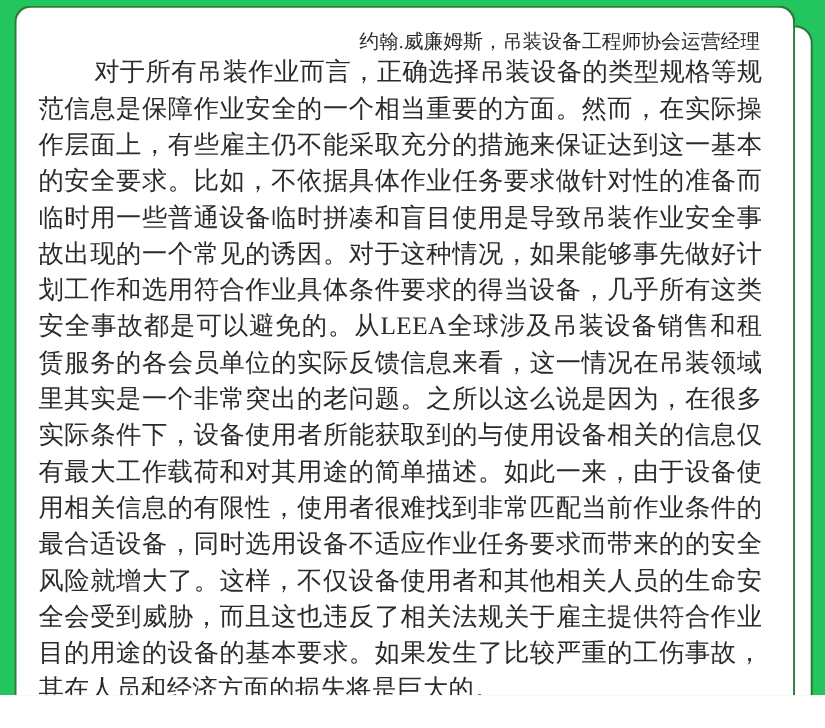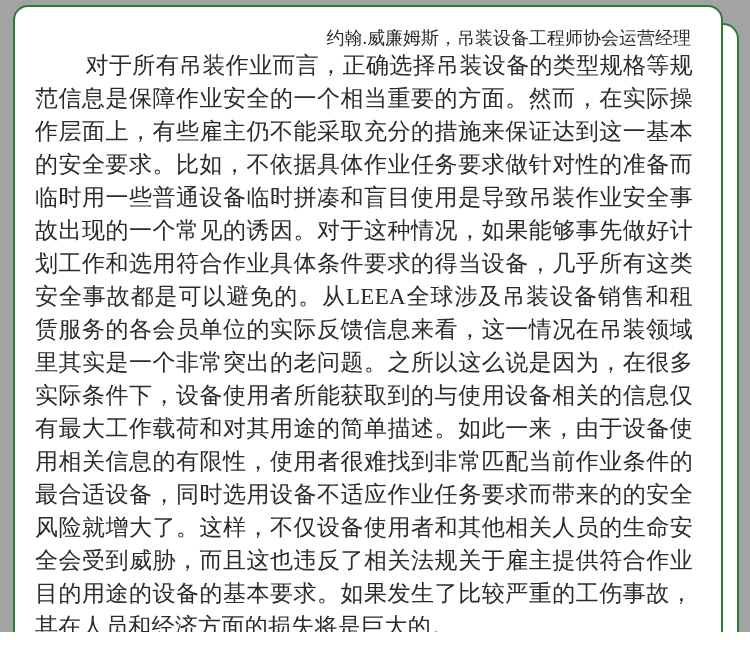--- a/index.html
+++ b/index.html
@@ -5,21 +5,21 @@
   html, body {
     margin: 0;
     padding: 0;
     background: #ffffff;
   }
   .canvas {
     position: relative;
     width: 750px;
     height: 632px;
     overflow: hidden;
-    background: #a3a3a3;
+    background: #22c55e;
     font-family: "Liberation Serif", "DejaVu Serif", serif;
   }
   
   .sheet-back {
     position: absolute;
     top: 23px;
     left: 40px;
     right: 11px;
     height: 680px;
     background: #ffffff;

